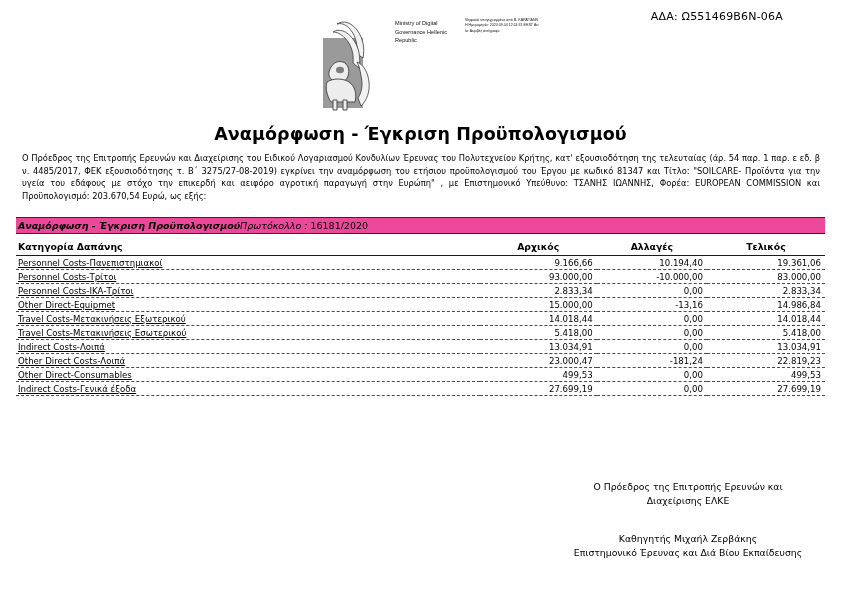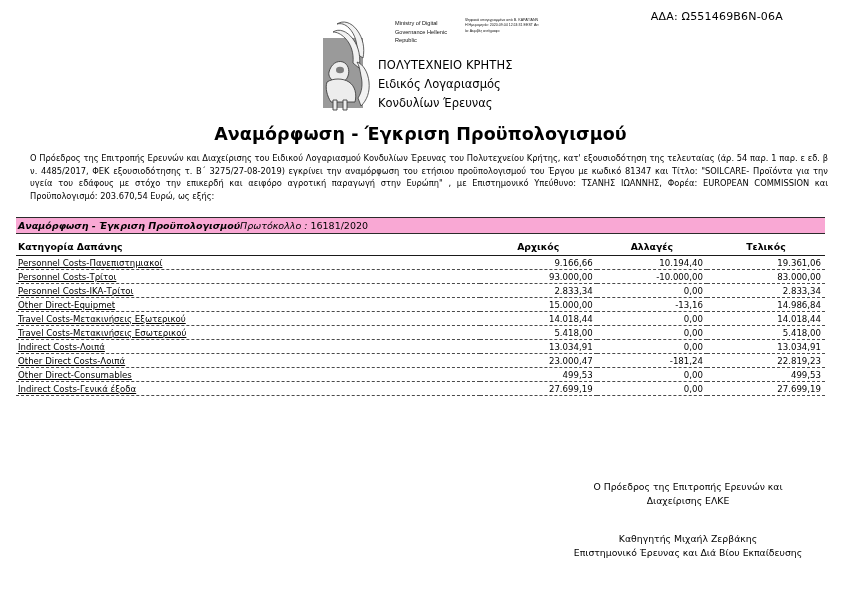--- a/index.html
+++ b/index.html
@@ -105,31 +105,30 @@
   .intro {
     position: absolute;
     top: 152px;
     left: 22px;
     width: 798px;
     font-size: 8.3px;
     line-height: 12.6px;
     text-align: justify;
     font-family: "DejaVu Sans", sans-serif;
     color: #000;
-    margin-left: 8px;
   }
 
   
   .section-band {
     position: absolute;
     top: 217px;
     left: 16px;
     width: 809px;
     height: 17px;
-    background: #f9a8d4;
+    background: #ec4899;
     border-top: 1.5px solid #2b2b2b;
     border-bottom: 1.5px solid #2b2b2b;
     box-sizing: border-box;
   }
   .section-band-inner {
     padding: 2px 0 0 2px;
     font-size: 9.5px;
     white-space: nowrap;
   }
   .band-bold-italic {
@@ -243,25 +242,20 @@
         <ellipse cx="27" cy="52" rx="4" ry="3.2"></ellipse>
       </g>
     </svg>
   </div>
 
   <div class="ministry-stamp">
     <div class="ministry-left">Ministry of Digital Governance Hellenic Republic</div>
     <div class="ministry-right">Ψηφιακά υπογεγραμμένο από Β. ΚΑΡΑΓΙΑΝΝΗ Ημερομηνία: 2020.09.04 12:24:31 EEST Αιτία: Ακριβές αντίγραφο</div>
   </div>
 
-  <div class="org-lines">
-    <div class="org-line first">ΠΟΛΥΤΕΧΝΕΙΟ ΚΡΗΤΗΣ</div>
-    <div class="org-line">Ειδικός Λογαριασμός</div>
-    <div class="org-line">Κονδυλίων Έρευνας</div>
-  </div>
 </div>
 
 <div class="doc-title">Αναμόρφωση - Έγκριση Προϋπολογισμού</div>
 
 <div class="intro">Ο Πρόεδρος της Επιτροπής Ερευνών και Διαχείρισης του Ειδικού Λογαριασμού Κονδυλίων Έρευνας του Πολυτεχνείου Κρήτης,  κατ' εξουσιοδότηση της τελευταίας (άρ. 54 παρ. 1 παρ. ε εδ. β ν. 4485/2017, ΦΕΚ εξουσιοδότησης τ. Β΄ 3275/27-08-2019) εγκρίνει την αναμόρφωση του ετήσιου προϋπολογισμού του Έργου με κωδικό 81347 και Τίτλο: "SOILCARE- Προϊόντα για την υγεία του εδάφους με στόχο την επικερδή και αειφόρο αγροτική παραγωγή στην Ευρώπη" , με Επιστημονικό Υπεύθυνο: ΤΣΑΝΗΣ ΙΩΑΝΝΗΣ, Φορέα: EUROPEAN COMMISSION και Προϋπολογισμό: 203.670,54 Ευρώ, ως εξής:</div>
 
 <div class="section-band">
   <div class="section-band-inner">
     <span class="band-bold-italic">Αναμόρφωση  -  Έγκριση Προϋπολογισμού</span><span class="band-italic">Πρωτόκολλο : </span><span class="band-plain">16181/2020</span>
   </div>

